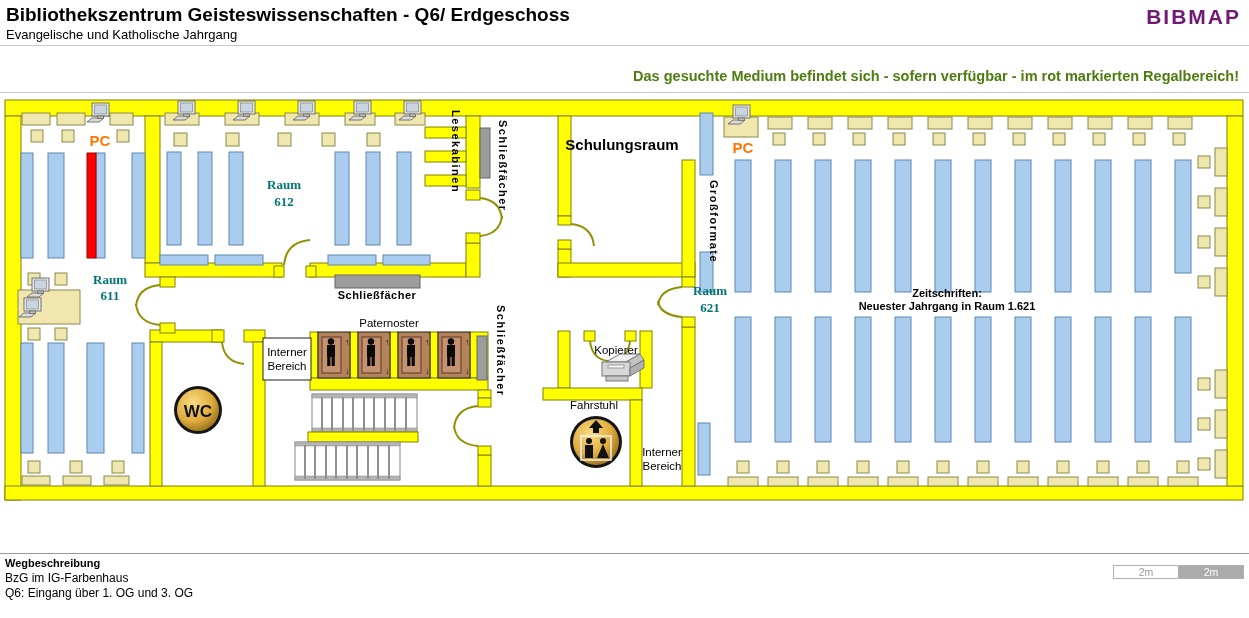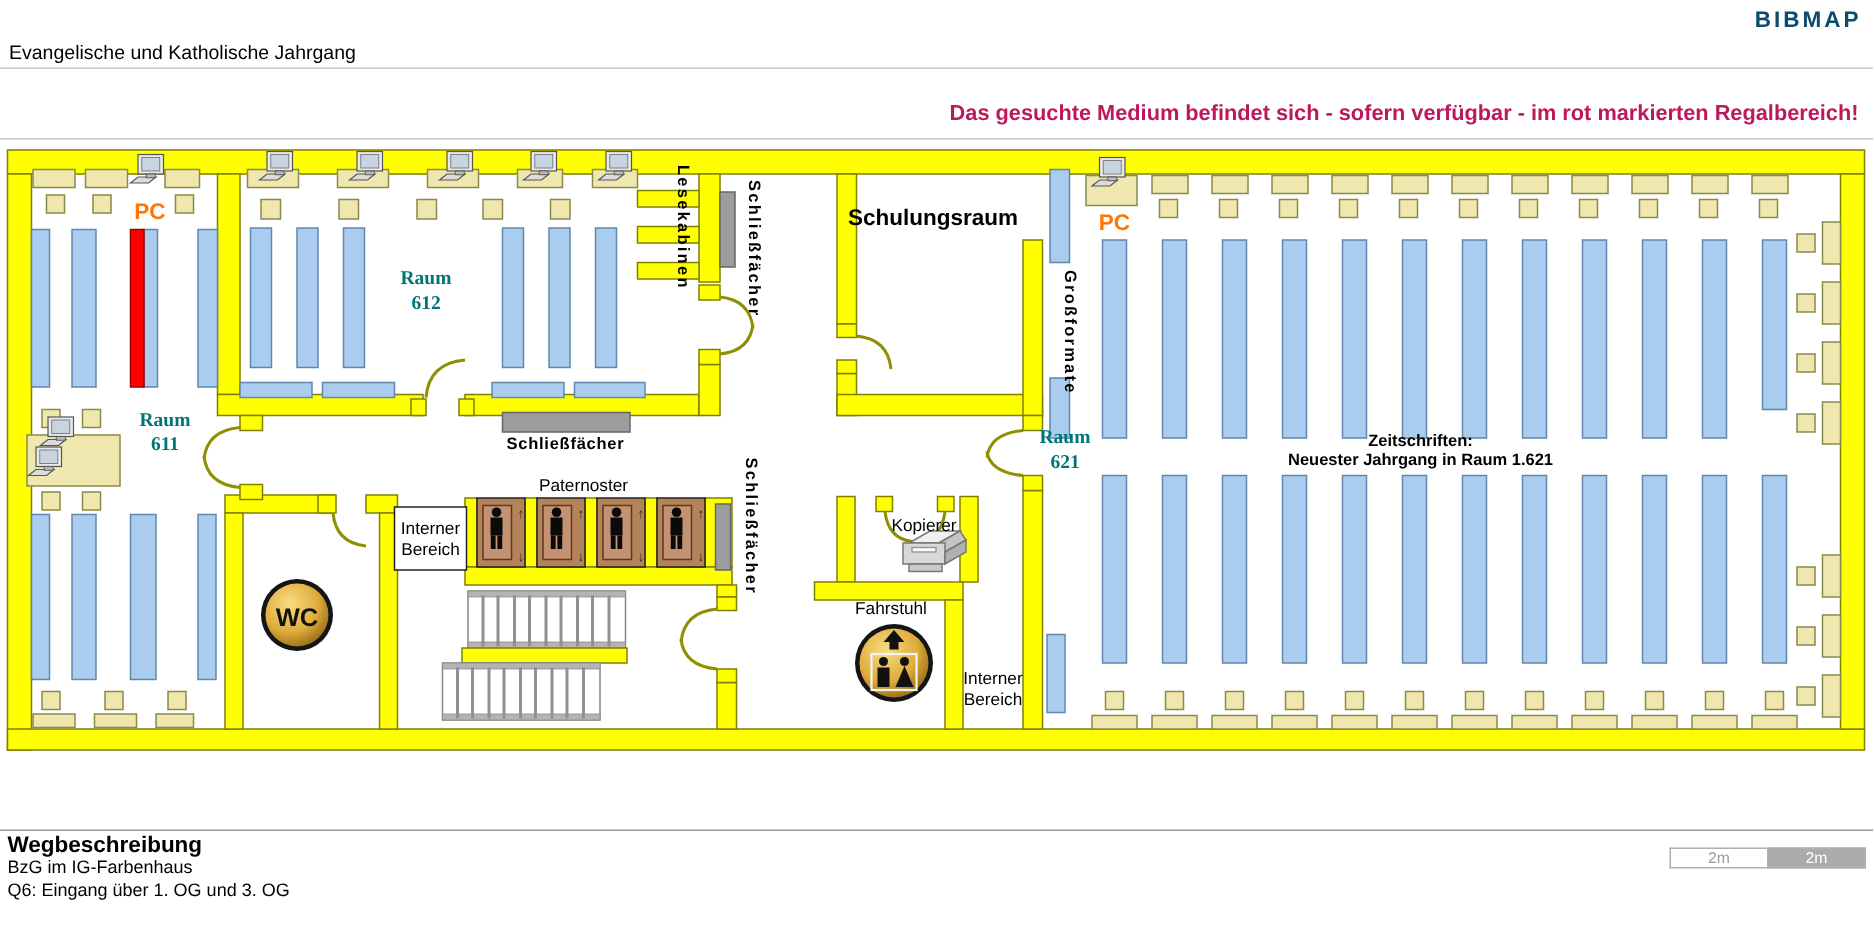--- a/index.html
+++ b/index.html
@@ -1,44 +1,45 @@
 <!DOCTYPE html>
 <html><head>
 <meta charset="utf-8">
 <style>
   html,body{margin:0;padding:0;background:#fff;}
   body{font-family:"Liberation Sans",sans-serif;}
   #page{position:relative;width:1249px;height:618px;overflow:hidden;background:#fff;}
   .abs{position:absolute;}
   #title{top:4px;left:6px;font-size:19px;font-weight:bold;color:#000;}
   #subtitle{top:27px;left:6px;font-size:13px;color:#000;}
-  #brand{top:5px;right:8px;font-size:15px;font-weight:bold;color:#0c4a6e;letter-spacing:2px;}
+  #brand{top:5px;right:8px;font-size:21px;font-weight:bold;color:#701a75;letter-spacing:2px;}
   .grayline{left:0;width:1249px;height:0;border-top:1px solid #C8C8C8;}
-  #notice{top:68px;right:10px;font-size:14.5px;font-weight:bold;color:#be185d;}
+  #notice{top:68px;right:10px;font-size:14.5px;font-weight:bold;color:#4d7c0f;}
   #plansvg{top:0;left:0;}
   #footline{top:553px;border-top:1px solid #999;}
   #footer{top:556px;left:5px;font-size:12px;color:#000;line-height:15px;}
-  #footer .fh{font-weight:bold;font-size:15px;}
+  #footer .fh{font-weight:bold;font-size:11px;}
   #scalebar{top:565px;left:1113px;display:flex;align-items:center;}
   .scaleseg{width:64px;height:12px;font-size:10.5px;text-align:center;line-height:12px;border:1px solid #B0B0B0;}
   .seg-l{background:#FFF;color:#9A9A9A;border-right:none;}
   .seg-r{background:#ABABAB;color:#FFF;}
   text{font-family:"Liberation Sans",sans-serif;}
   .rmlabel{font-family:"Liberation Serif",serif;font-weight:bold;font-size:13px;fill:#007575;}
   .vlabel{font-weight:bold;font-size:11px;fill:#000;letter-spacing:1.5px;}
   .plain{font-size:11.5px;fill:#000;}
   .bold15{font-weight:bold;font-size:15px;fill:#000;}
   .pcl{font-weight:bold;font-size:15px;fill:#FF7700;}
   .zl{font-weight:bold;font-size:11px;fill:#000;}
 </style>
 </head>
 <body>
 
 <div id="page">
 
+  <div class="abs" id="title">Bibliothekszentrum Geisteswissenschaften - Q6/ Erdgeschoss</div>
   <div class="abs" id="subtitle">Evangelische und Katholische Jahrgang</div>
   <div class="abs" id="brand">BIBMAP</div>
   <div class="abs grayline" style="top:45px"></div>
   <div class="abs" id="notice">Das gesuchte Medium befindet sich - sofern verfügbar -  im rot markierten Regalbereich!</div>
   <div class="abs grayline" style="top:92px"></div>
 
   <svg id="plansvg" class="abs" width="1249" height="618" viewBox="0 0 1249 618">
     <defs>
       <radialGradient id="gold" cx="38%" cy="32%" r="75%">
         <stop offset="0%" stop-color="#F8DC82"></stop>

